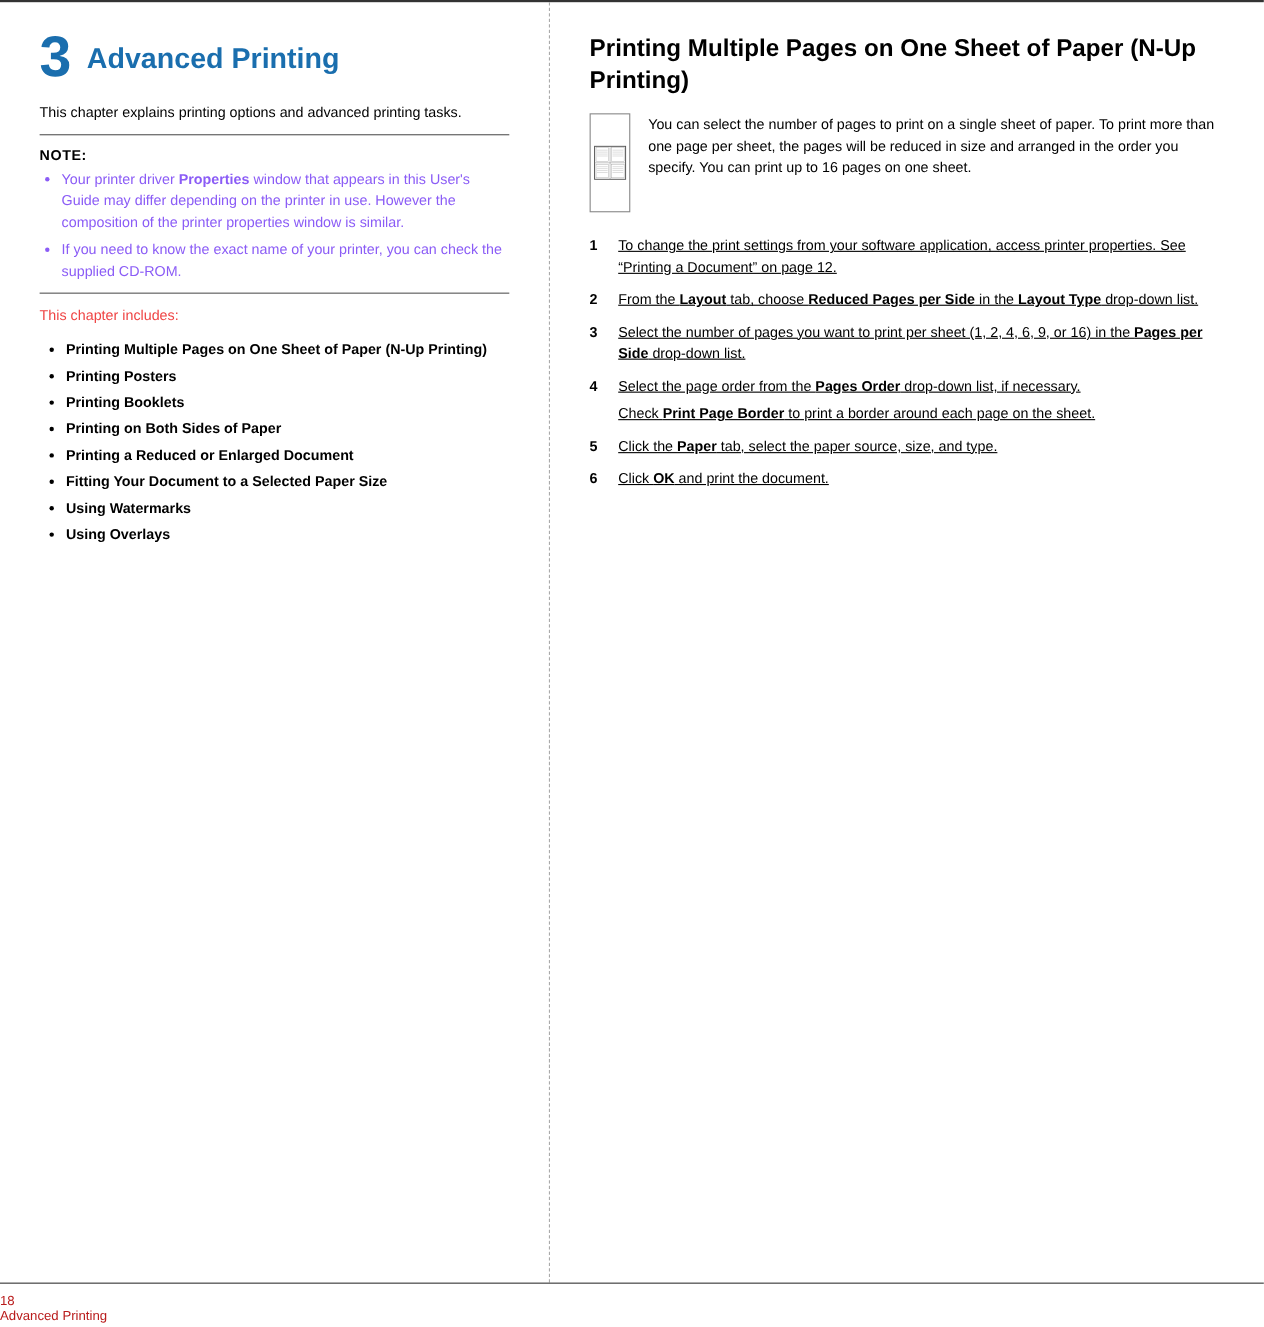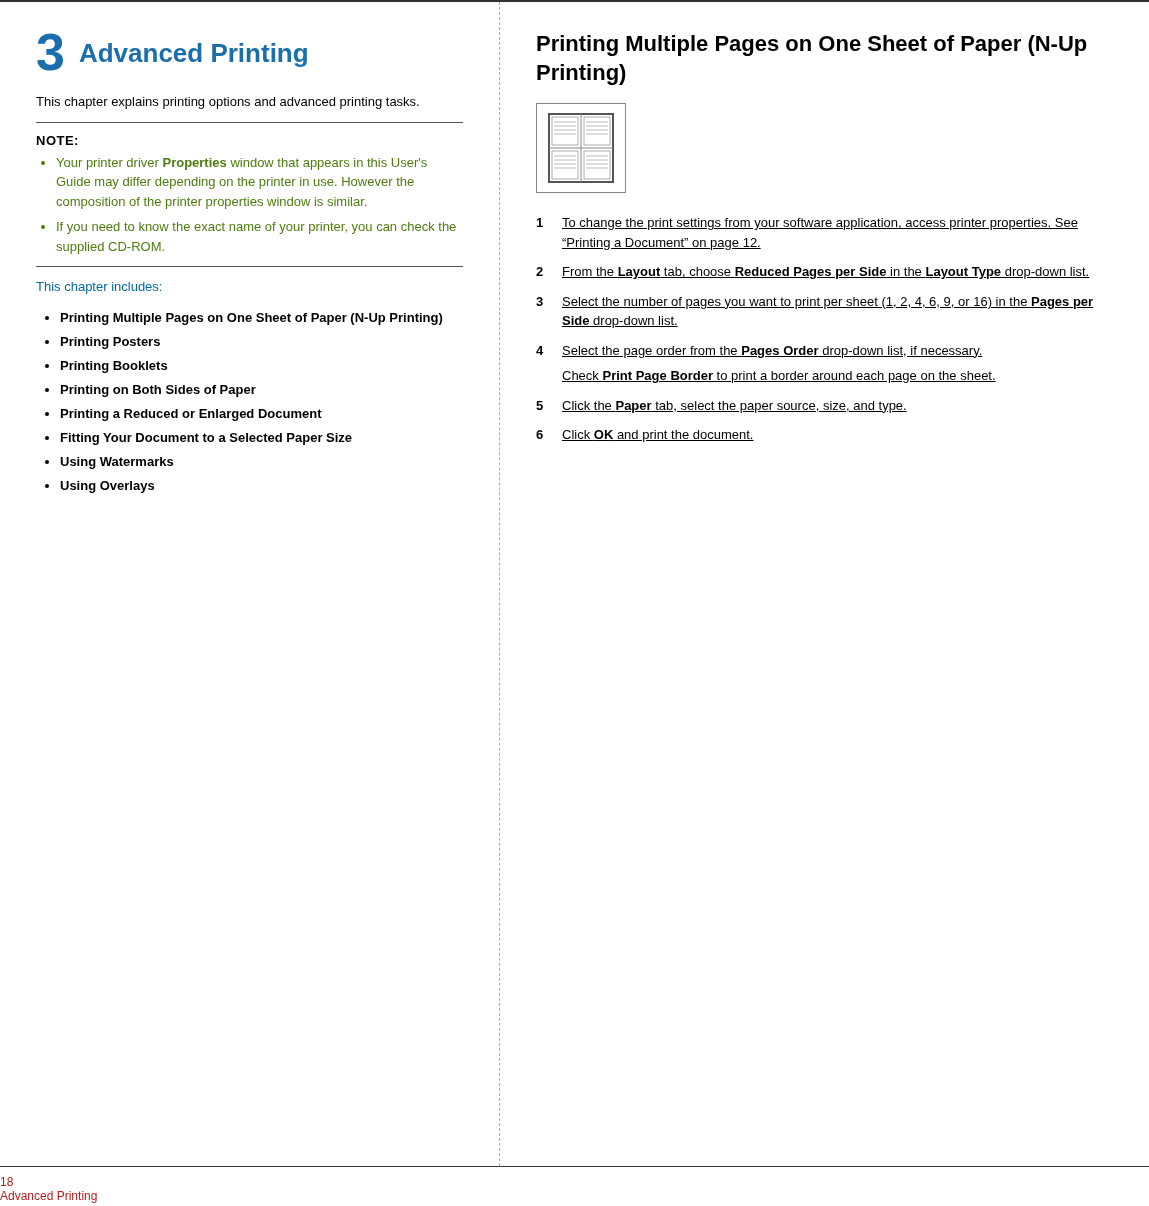--- a/index.html
+++ b/index.html
@@ -70,31 +70,31 @@
       font-variant: small-caps;
       text-transform: uppercase;
       letter-spacing: 0.5px;
       margin-bottom: 5px;
     }
     .note-list {
       list-style: disc;
       padding-left: 20px;
       font-size: 13px;
       line-height: 1.5;
-      color: #4d7c0f;
+      color: #8b5cf6;
     }
     .note-list li {
       margin-bottom: 6px;
     }
     .note-list li b {
       font-weight: bold;
     }
     .chapter-includes {
       font-size: 13px;
-      color: #0369a1;
+      color: #ef4444;
       margin-bottom: 10px;
       line-height: 1.5;
     }
     .bullet-list {
       list-style: disc;
       padding-left: 24px;
       font-size: 13px;
       line-height: 1.7;
       color: #000;
     }
@@ -245,20 +245,23 @@
             <line x1="13" y1="56" x2="35" y2="56" stroke="#bbb" stroke-width="1"></line>
             <line x1="13" y1="60" x2="35" y2="60" stroke="#bbb" stroke-width="1"></line>
 
             <rect x="43" y="43" width="26" height="28" fill="white" stroke="#999" stroke-width="0.8"></rect>
             <line x1="45" y1="48" x2="67" y2="48" stroke="#bbb" stroke-width="1"></line>
             <line x1="45" y1="52" x2="67" y2="52" stroke="#bbb" stroke-width="1"></line>
             <line x1="45" y1="56" x2="67" y2="56" stroke="#bbb" stroke-width="1"></line>
             <line x1="45" y1="60" x2="67" y2="60" stroke="#bbb" stroke-width="1"></line>
           </svg>
         </div>
+        <div class="section-intro">
+          You can select the number of pages to print on a single sheet of paper. To print more than one page per sheet, the pages will be reduced in size and arranged in the order you specify. You can print up to 16 pages on one sheet.
+        </div>
       </div>
 
       <div class="steps-container">
 
         <div class="step">
           <span class="step-num">1</span>
           <span class="step-text">To change the print settings from your software application, access printer properties. See “Printing a Document” on page 12.</span>
         </div>
 
         <div class="step">

